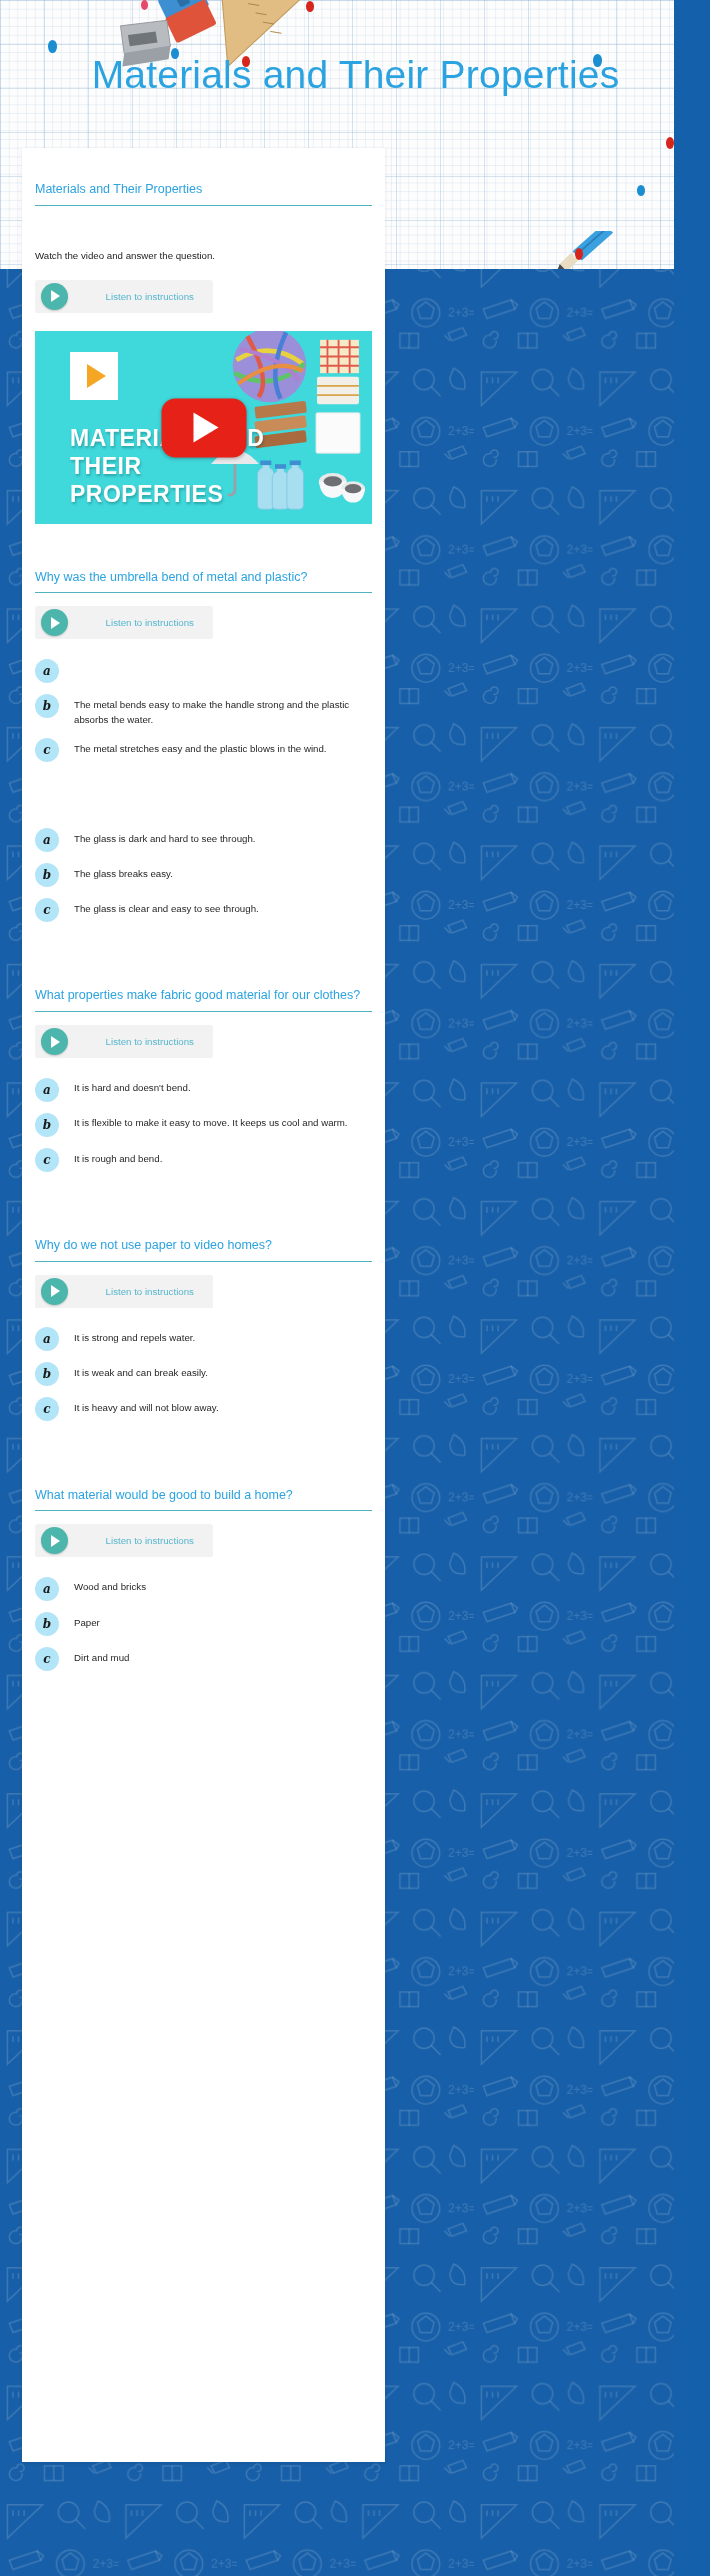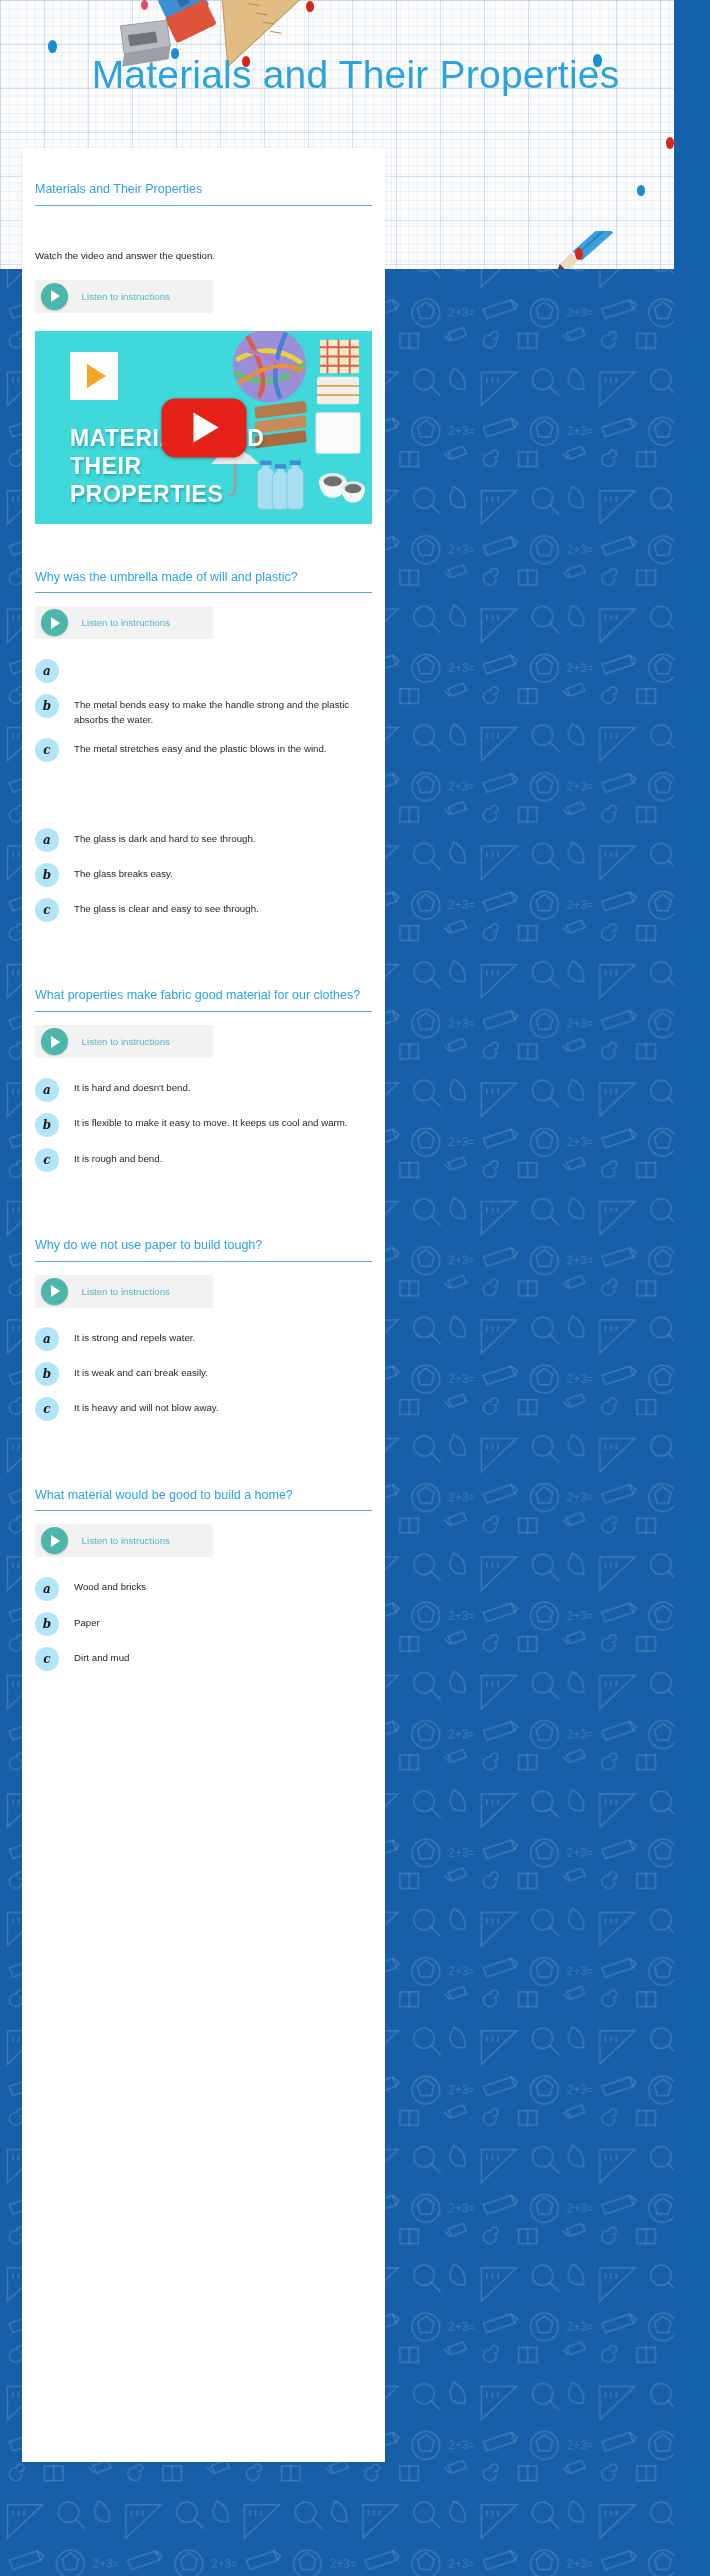--- a/index.html
+++ b/index.html
@@ -109,20 +109,21 @@
   .listen-btn {
     display: flex;
     align-items: center;
     width: 178px;
     height: 33px;
     background: #f2f2f2;
     border-radius: 2.8px;
     padding-left: 5.6px;
     margin-bottom: 18.5px;
     cursor: pointer;
+    gap: 24px;
   }
   .listen-btn .play-circle {
     width: 27px; height: 27px;
     border-radius: 50%;
     background: #4db6ac;
     display: flex; align-items: center; justify-content: center;
     flex: 0 0 auto;
     box-shadow: 0 0.9px 1.9px rgba(0,0,0,.18);
   }
   .listen-btn .play-circle .tri {
@@ -383,21 +384,21 @@
             </div>
           <div class="vid-title">MATERIALS AND THEIR PROPERTIES</div>
           <div class="yt-button">
               <span class="tri"></span>
             </div>
         </div>
       </div>
 
       <div id="questions">
           <div class="section top-pad">
-            <div class="sec-title">Why was the umbrella made of will and plastic?</div>
+            <div class="sec-title">Why was the umbrella bend of metal and plastic?</div>
             <div class="listen-btn">
               <span class="play-circle">
                 <span class="tri"></span>
               </span>
               <span class="listen-label">Listen to instructions</span>
             </div>
             <div class="options">
               <div class="option">
                 <span class="bullet">a</span>
               </div>
@@ -447,21 +448,21 @@
                 <span class="otext">It is flexible to make it easy to move.  It keeps us cool and warm.</span>
               </div>
               <div class="option">
                 <span class="bullet">c</span>
                 <span class="otext">It is rough and bend.</span>
               </div>
             </div>
             <div class="spacer-lg"></div>
           </div>
           <div class="section top-pad">
-            <div class="sec-title">Why do we not use paper to build tough?</div>
+            <div class="sec-title">Why do we not use paper to video homes?</div>
             <div class="listen-btn">
               <span class="play-circle">
                 <span class="tri"></span>
               </span>
               <span class="listen-label">Listen to instructions</span>
             </div>
             <div class="options">
               <div class="option">
                 <span class="bullet">a</span>
                 <span class="otext">It is strong and repels water.</span>

